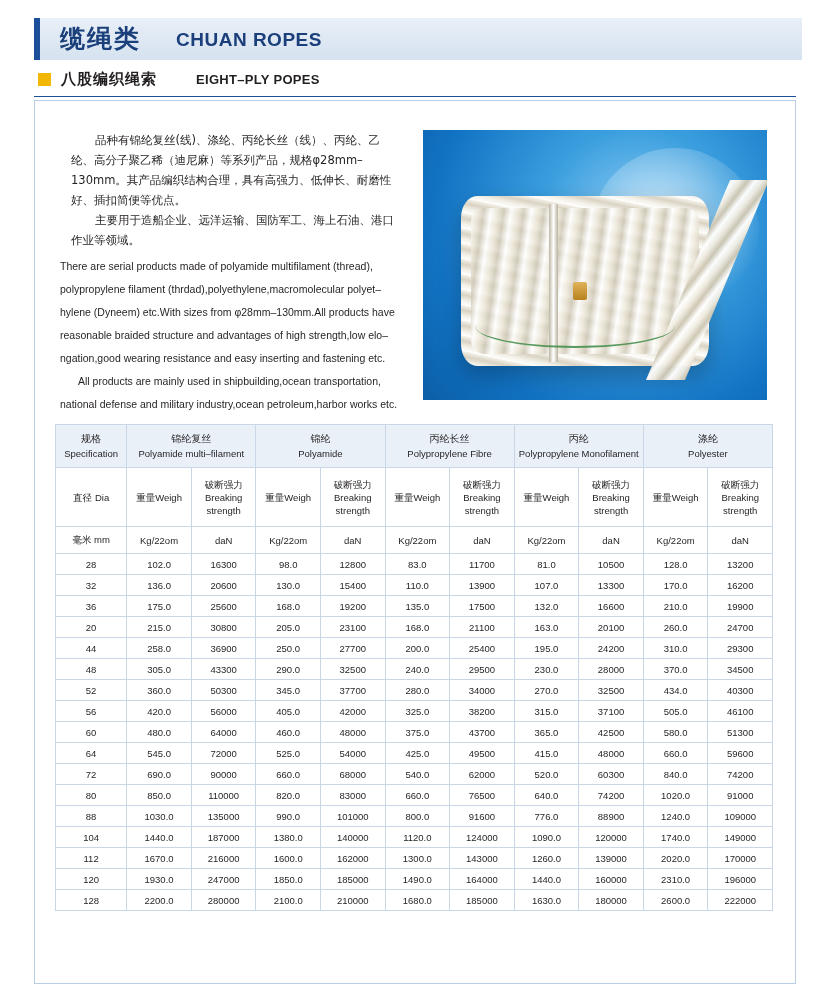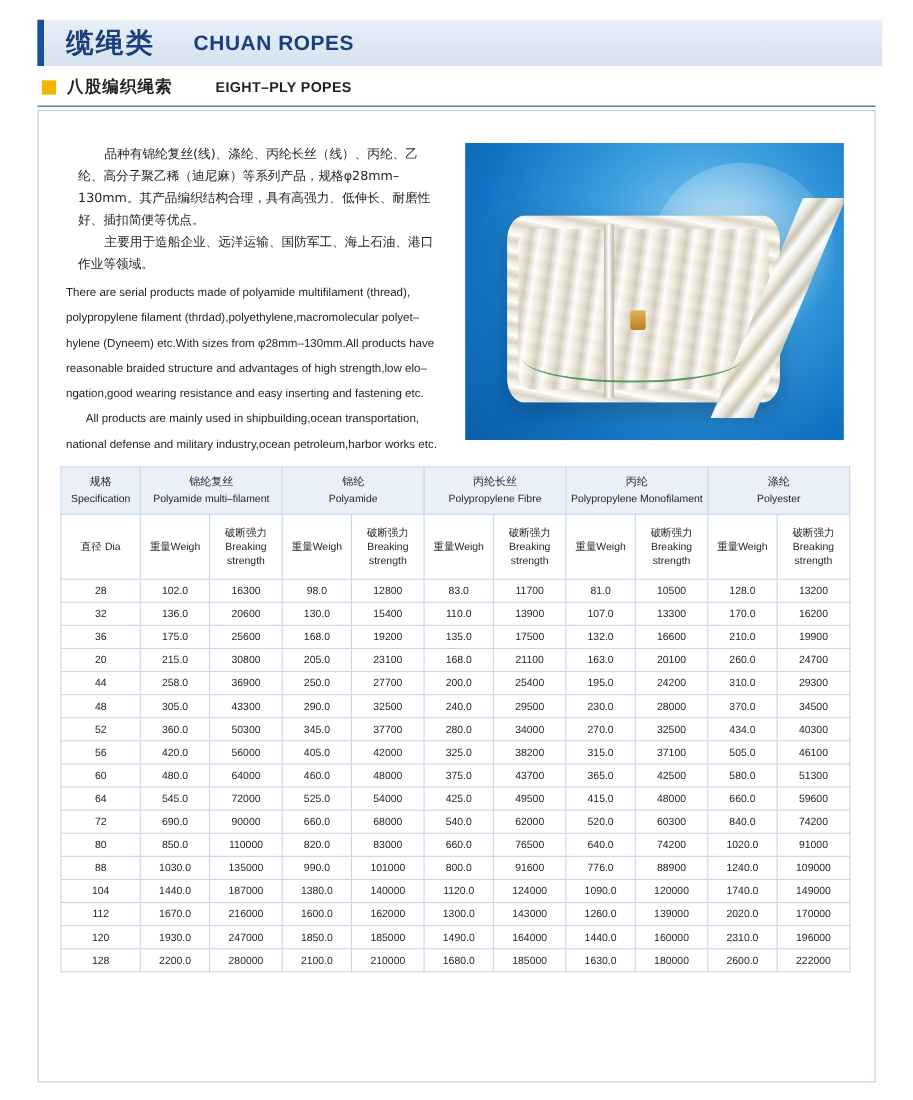--- a/index.html
+++ b/index.html
@@ -367,20 +367,33 @@
             <span class="cn">破断强力</span><br>
             <span>Breaking strength</span>
           </th>
           <th class="c-val">
             <span class="cn">重量</span><span>Weigh</span>
           </th>
           <th class="c-val">
             <span class="cn">破断强力</span><br>
             <span>Breaking strength</span>
           </th>
+        </tr>
+        <tr class="unit">
+          <th>毫米 mm</th>
+          <th>Kg/22om</th>
+          <th>daN</th>
+          <th>Kg/22om</th>
+          <th>daN</th>
+          <th>Kg/22om</th>
+          <th>daN</th>
+          <th>Kg/22om</th>
+          <th>daN</th>
+          <th>Kg/22om</th>
+          <th>daN</th>
         </tr>
       </thead>
       <tbody id="spec-body">
           <tr>
             <td class="c-dia">28</td>
             <td class="c-val">102.0</td>
             <td class="c-val">16300</td>
             <td class="c-val">98.0</td>
             <td class="c-val">12800</td>
             <td class="c-val">83.0</td>

